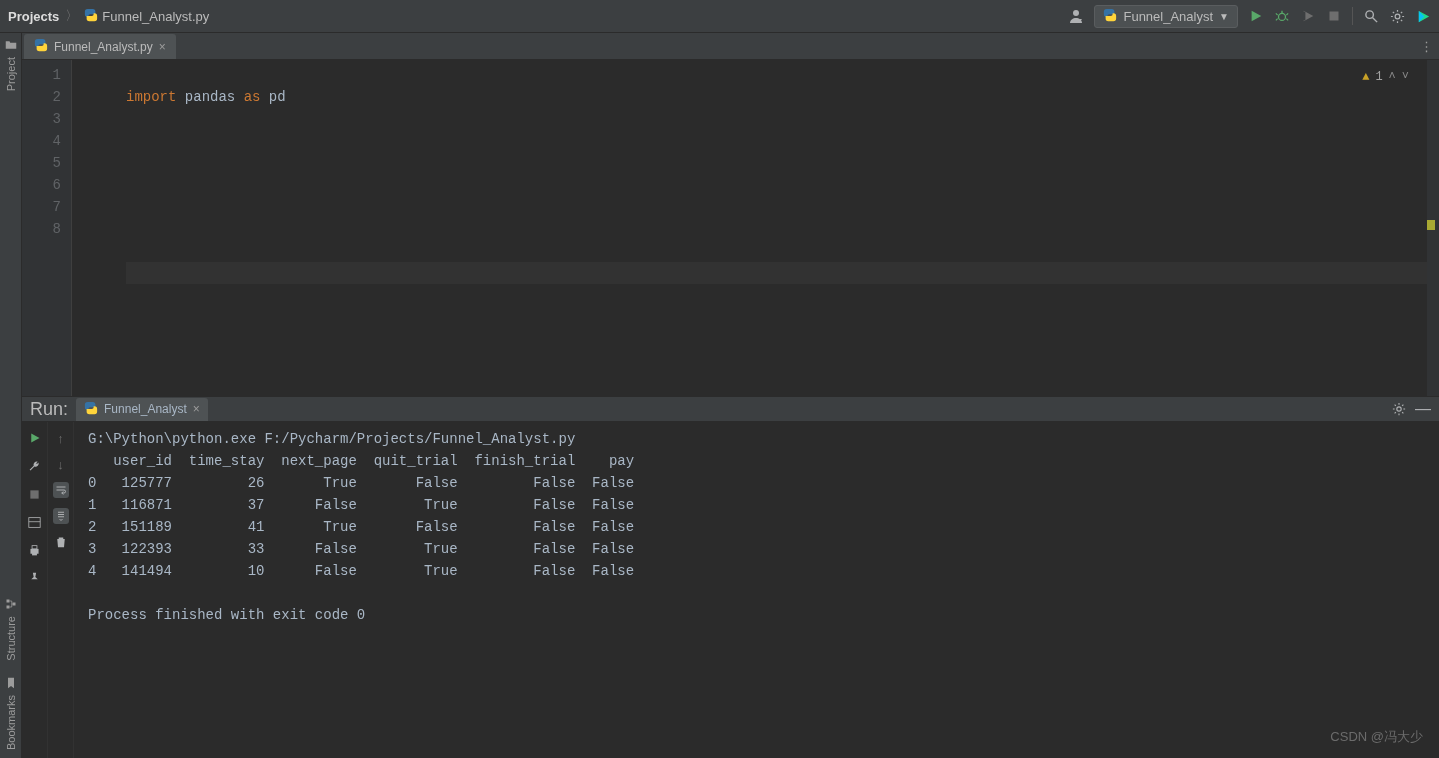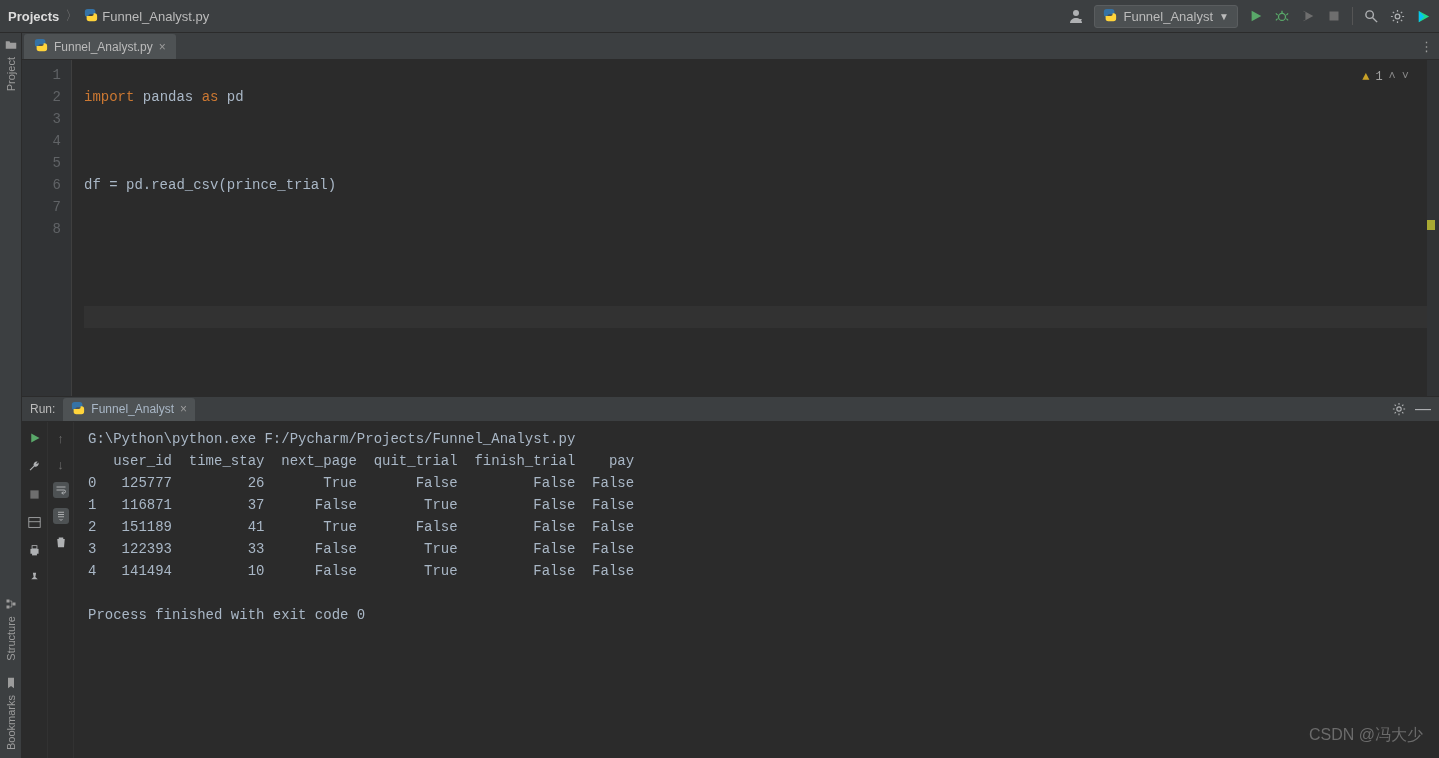--- a/index.html
+++ b/index.html
@@ -64,54 +64,54 @@
   padding: 4px 10px 4px 4px; font-family: "Consolas","Courier New",monospace; font-size: 14px; line-height: 22px;
   border-right: 1px solid #3f3f3f;
 }
 .codearea {
   flex: 1; padding: 4px 0 4px 12px; font-family: "Consolas","Courier New",monospace;
   font-size: 14px; line-height: 22px; white-space: pre; color: #a9b7c6; position: relative;
 }
 .kw { color: #cc7832; }
 .str { color: #6a8759; }
 .builtin { color: #8888c6; }
-.code-line { height: 22px; }
+.code-line { height: 22px; margin-left: 42px; }
 .current-line { background: #323232; }
 .editor-right-strip { width: 12px; background: #313335; }
 .inspections {
   position: absolute; top: 6px; right: 18px; display: flex; align-items: center; gap: 6px;
   color: #a0a0a0; font-size: 12px;
 }
 .inspections .warn { color: #c9a227; }
 .run-header {
   height: 26px; background: #3c3f41; border-bottom: 1px solid #2b2b2b;
   display: flex; align-items: center; padding: 0 8px; gap: 8px;
   border-top: 1px solid #2b2b2b;
 }
-.run-header .label { color: #bbbbbb; font-size: 12px; }
+.run-header .label { color: #bbbbbb; font-size: 18px; }
 .run-tab {
   display: flex; align-items: center; gap: 6px; padding: 3px 8px;
   background: #4e5254; border-top-left-radius: 3px; border-top-right-radius: 3px; font-size: 12px;
 }
 .run-header .right { margin-left: auto; display: flex; gap: 8px; }
 .run-body { flex: 1; display: flex; background: #2b2b2b; min-height: 0; }
 .run-tools-col {
   width: 26px; display: flex; flex-direction: column; align-items: center; gap: 12px;
   padding: 8px 0; border-right: 1px solid #323232;
 }
 .run-tools-col2 {
   width: 26px; display: flex; flex-direction: column; align-items: center; gap: 10px;
   padding: 8px 0; border-right: 1px solid #323232;
 }
 .run-console {
   flex: 1; padding: 6px 14px; font-family: "Consolas","Courier New",monospace;
   font-size: 14px; line-height: 22px; color: #a9b7c6; overflow: auto;
 }
 .watermark {
-  position: absolute; bottom: 12px; right: 16px; color: #6b6b6b; font-size: 16px;
+  position: absolute; bottom: 12px; right: 16px; color: #6b6b6b; font-size: 13px;
 }
 .py-icon svg { width: 14px; height: 14px; }
 .chev { font-size: 10px; color: #bbb; }
 .selected-tool { background: #4e5254; border-radius: 3px; padding: 2px; }
 .highlight-marker { background: #a9a933; width:8px; height:10px; margin-top:160px;}
 pre.output { margin: 0; font-family: inherit; }
 </style>
 </head>
 <body>
 
@@ -243,21 +243,20 @@
           <div>3</div>
           <div>4</div>
           <div>5</div>
           <div>6</div>
           <div>7</div>
           <div>8</div>
         </div>
       <div class="codearea">
 <div class="code-line"><span class="kw">import</span><span> pandas </span><span class="kw">as</span><span> pd</span></div>
 <div class="code-line"></div>
-<div class="code-line"><span>df = pd.read_csv(prince_trial)</span></div>
 <div class="code-line"></div>
 <div class="code-line"></div>
 <div class="code-line current-line"></div>
         <div class="inspections">
           <span class="warn">▲</span>
           <span>1</span>
           <span style="color:#888">˄</span>
           <span style="color:#888">˅</span>
         </div>
       </div>

